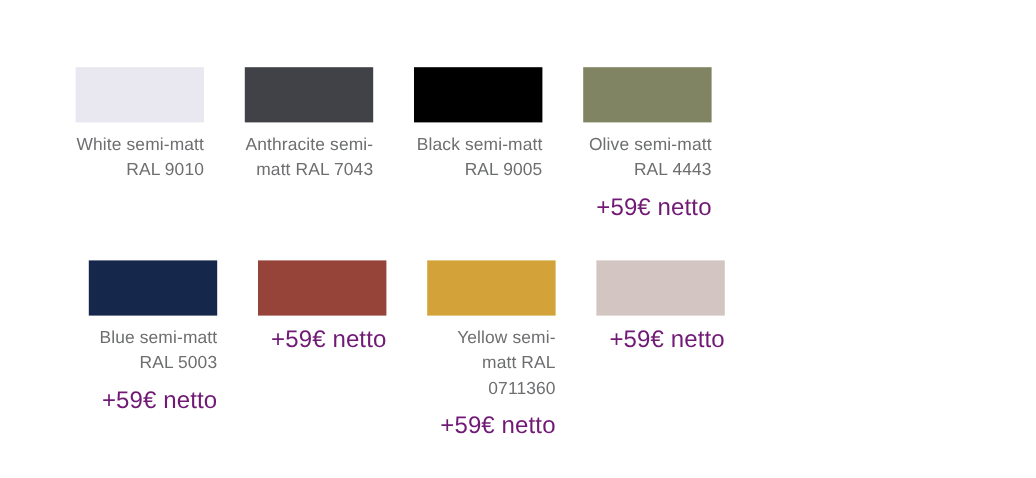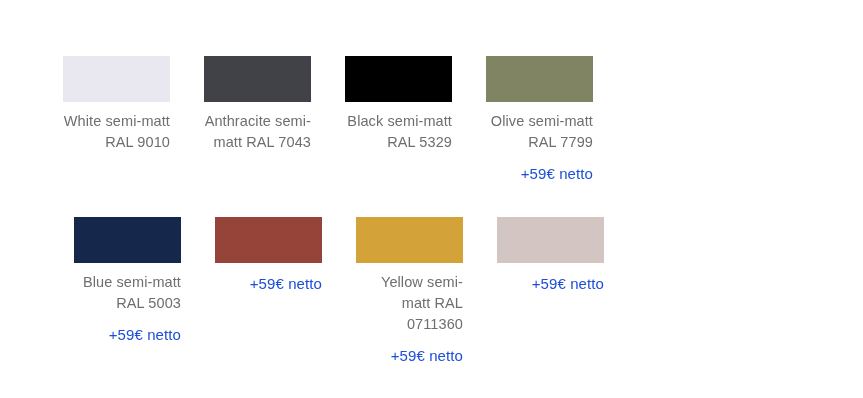--- a/index.html
+++ b/index.html
@@ -44,49 +44,49 @@
   .swatch-label {
     margin-top: 9px;
     font-size: 14.5px;
     line-height: 21px;
     color: #6d6e70;
     letter-spacing: 0.1px;
     word-break: normal;
   }
   .swatch-price {
     margin-top: 10px;
-    font-size: 15px;
+    font-size: 20px;
     line-height: 21px;
-    color: #1d4ed8;
+    color: #701a75;
     letter-spacing: 0.1px;
   }
 </style>
 </head>
 <body style="background: rgb(255, 255, 255); color: rgb(109, 110, 112);">
 
 <div class="swatch-grid">
   <div class="swatch-row row-1">
     <div class="swatch-item">
       <span class="swatch-chip" style="background-color: rgb(233, 232, 240);"></span>
       <div class="swatch-label">White semi-matt RAL 9010</div>
 
     </div>
     <div class="swatch-item">
       <span class="swatch-chip" style="background-color: rgb(65, 66, 71);"></span>
       <div class="swatch-label">Anthracite semi-matt RAL 7043</div>
 
     </div>
     <div class="swatch-item">
       <span class="swatch-chip" style="background-color: rgb(0, 0, 0);"></span>
-      <div class="swatch-label">Black semi-matt RAL 5329</div>
+      <div class="swatch-label">Black semi-matt RAL 9005</div>
 
     </div>
     <div class="swatch-item">
       <span class="swatch-chip" style="background-color: rgb(129, 132, 99);"></span>
-      <div class="swatch-label">Olive semi-matt RAL 7799</div>
+      <div class="swatch-label">Olive semi-matt RAL 4443</div>
       <div class="swatch-price">+59€ netto</div>
     </div>
   </div>
 
   <div class="swatch-row row-2">
     <div class="swatch-item">
       <span class="swatch-chip" style="background-color: rgb(22, 39, 76);"></span>
       <div class="swatch-label">Blue semi-matt RAL 5003</div>
       <div class="swatch-price">+59€ netto</div>
     </div>

